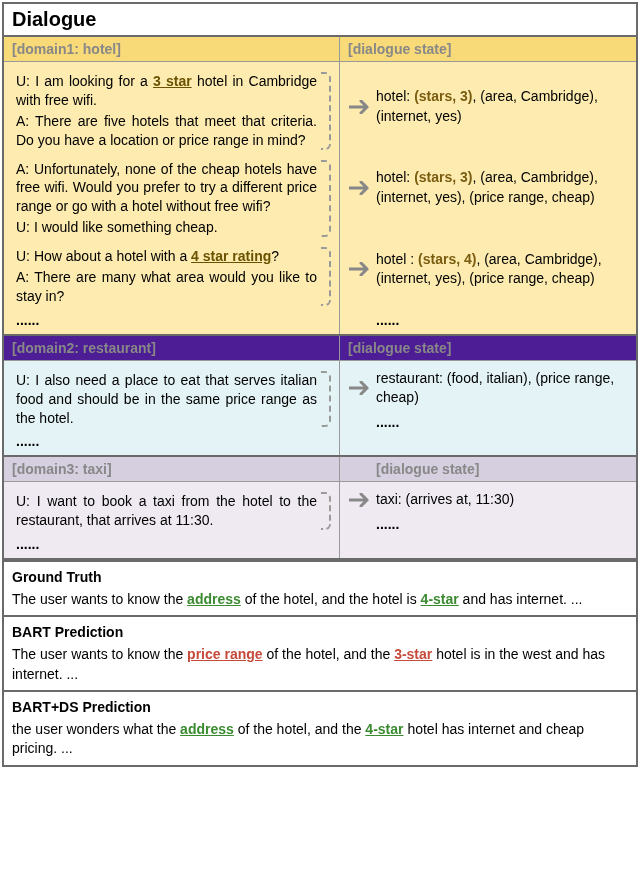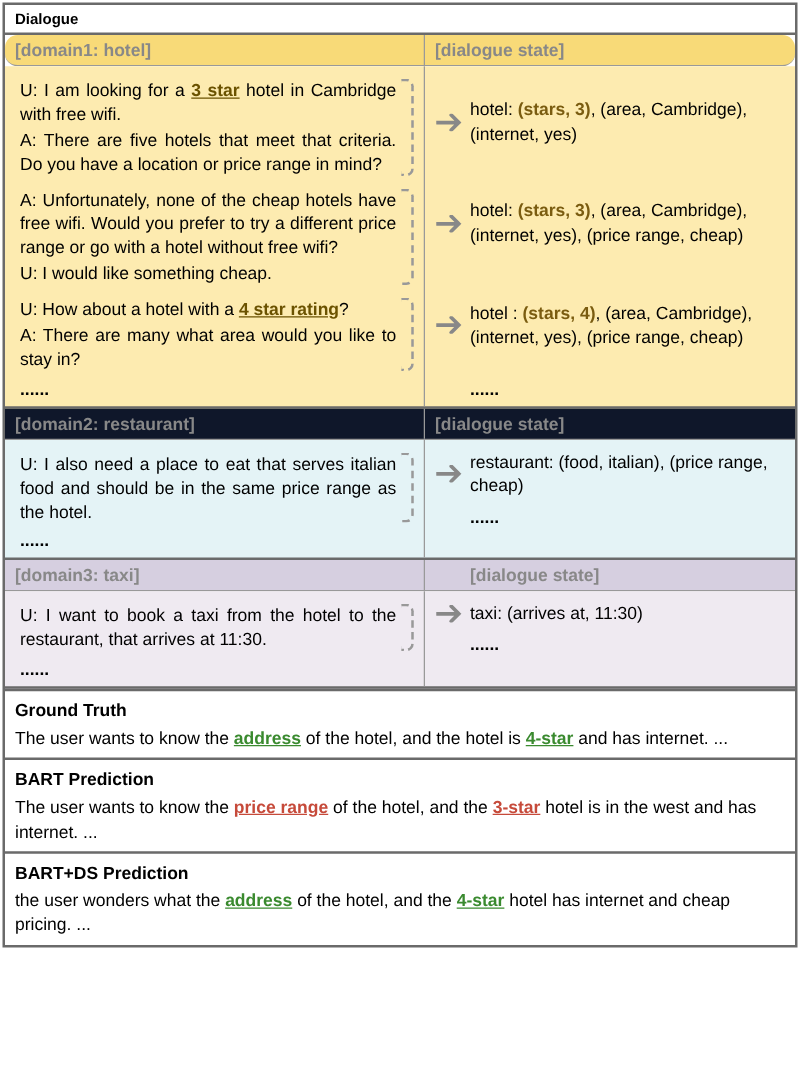--- a/index.html
+++ b/index.html
@@ -1,27 +1,27 @@
 <!DOCTYPE html>
 <html><head>
 <meta charset="utf-8">
 <style>
   * { box-sizing: border-box; margin: 0; padding: 0; }
   body { font-family: Arial, sans-serif; font-size: 14px; background: #fff; width: 640px; }
   .outer { border: 2px solid #6a6a6a; margin: 2px; }
-  .title-bar { padding: 4px 8px; font-weight: bold; font-size: 12px; border-bottom: 2px solid #6a6a6a; }
+  .title-bar { padding: 4px 8px; font-weight: bold; font-size: 20px; border-bottom: 2px solid #6a6a6a; }
   .domain-header { display: flex; border-bottom: 1px solid #999; }
   .domain-header .left { flex: 0 0 336px; padding: 4px 8px; border-right: 1px solid #999; font-weight: bold; color: #888; }
   .domain-header .right { flex: 1; padding: 4px 8px; font-weight: bold; color: #888; }
   .domain-body { display: flex; border-bottom: 2px solid #6a6a6a; }
   .domain-body .left { flex: 0 0 336px; padding: 6px 6px 6px 8px; border-right: 1px solid #999; }
   .domain-body .right { flex: 1; padding: 6px 8px; display: flex; flex-direction: column; }
-  .hotel-hdr { background: #f8da78; border-radius: 10px; }
+  .hotel-hdr { background: #f8da78; }
   .hotel-body { background: #fdebb0; }
-  .rest-hdr { background: #0f172a; }
+  .rest-hdr { background: #4c1d95; }
   .rest-body { background: #e4f3f6; }
   .taxi-hdr { background: #d6cfe0; gap: 28px; }
   .taxi-body { background: #efeaf1; }
   .turn { position: relative; padding: 2px 16px 2px 4px; margin-bottom: 2px; }
   .turn p { margin: 2px 0; line-height: 1.35; }
   .bracket-right { position: absolute; right: 2px; top: 4px; bottom: 4px; width: 10px; border: 2px dashed #999; border-left: none; border-radius: 0 6px 6px 0; }
   .state-row { display: flex; align-items: center; margin-bottom: 4px; }
   .state-row.aligned { flex: 1; }
   .arrow { flex: 0 0 28px; display: flex; align-items: center; justify-content: center; }
   .arrow svg { display: block; }

